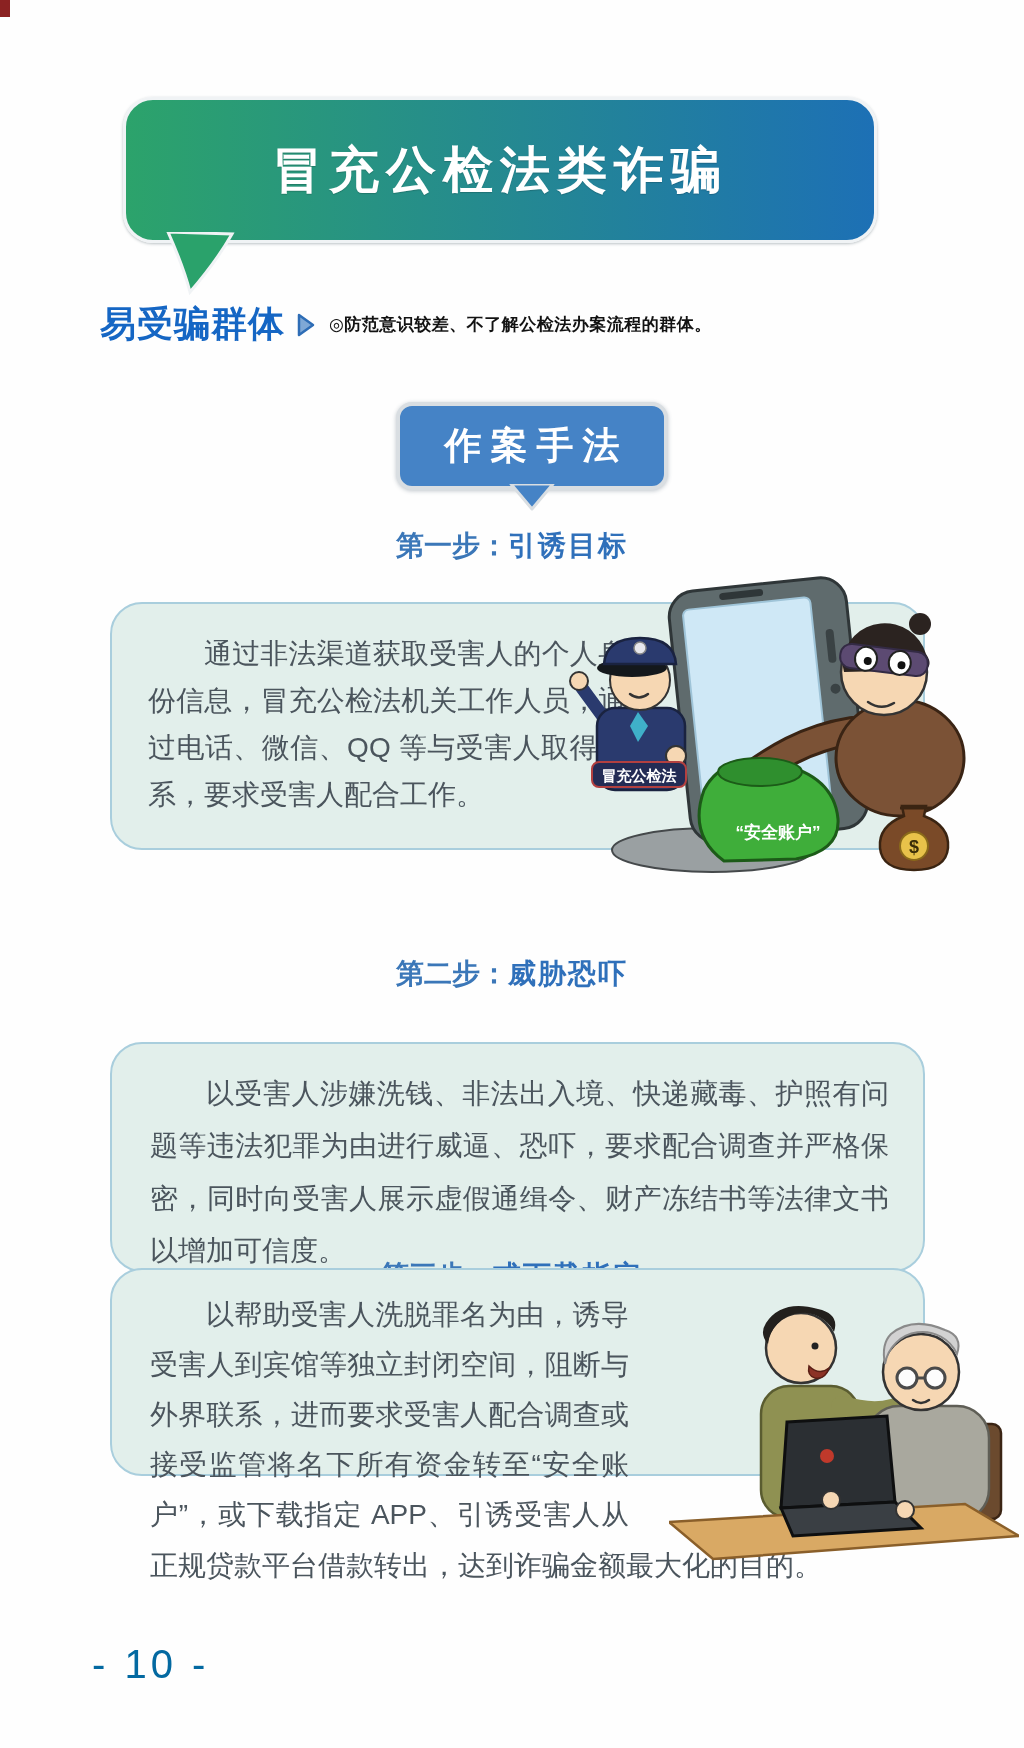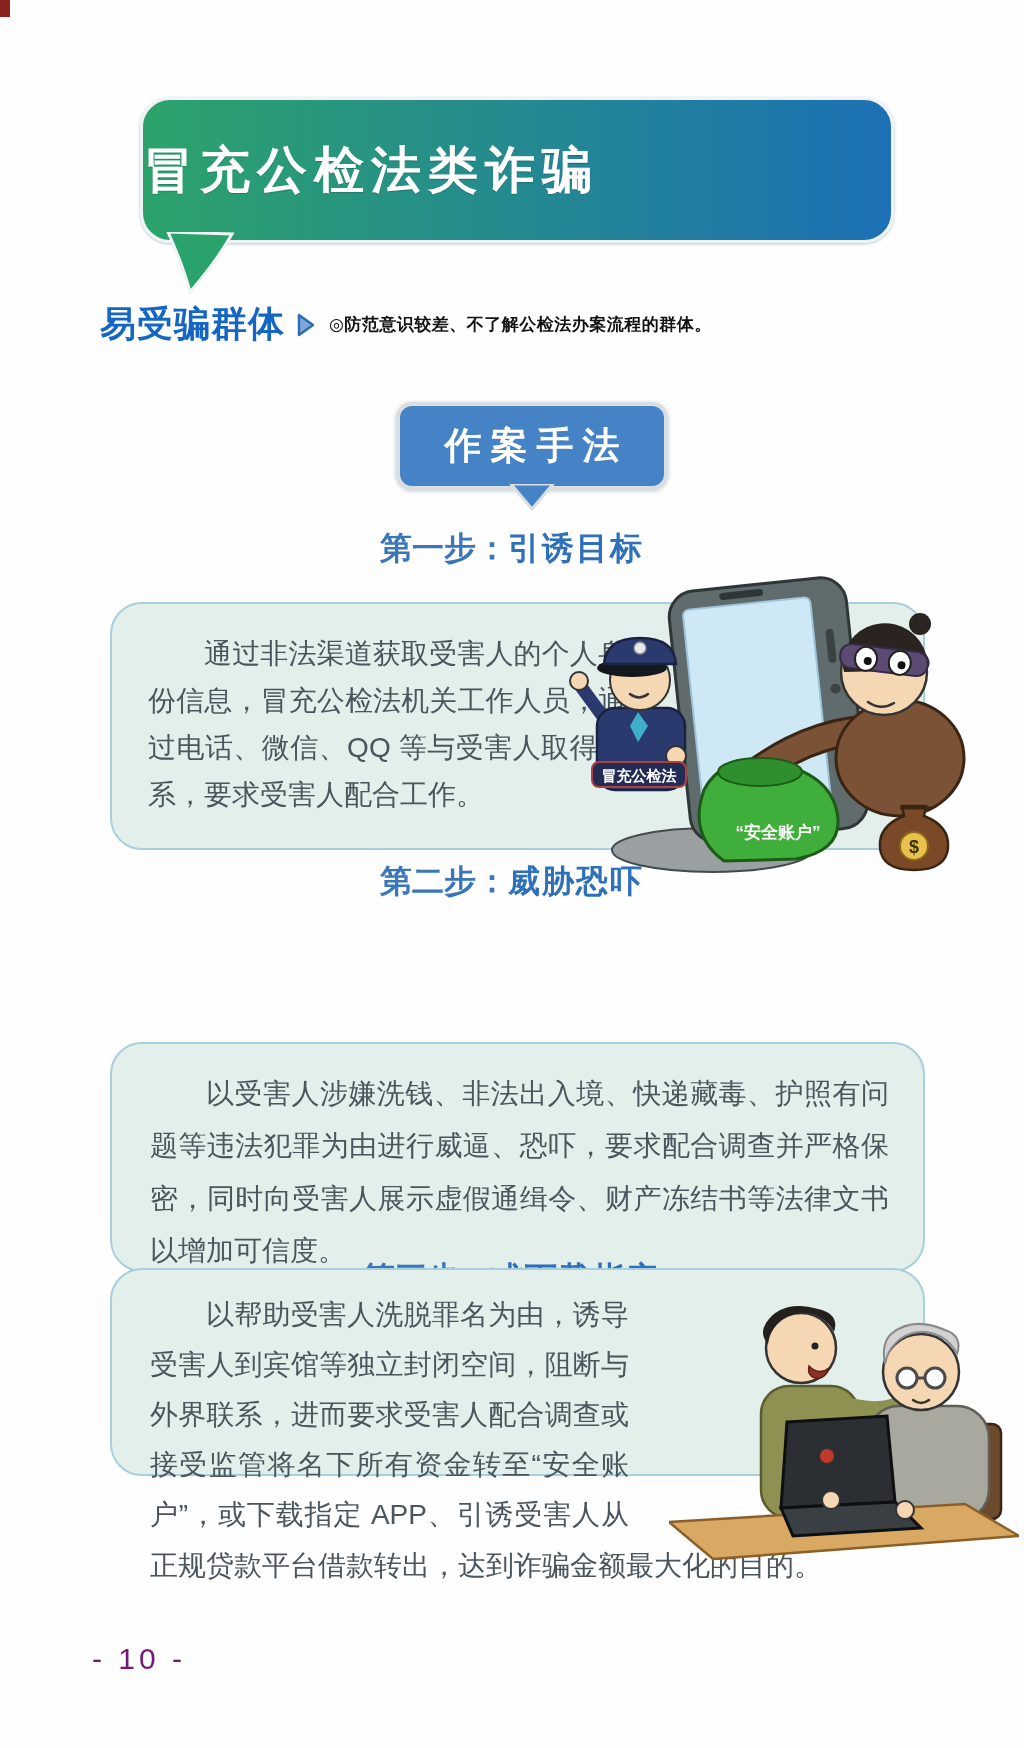--- a/index.html
+++ b/index.html
@@ -4,24 +4,24 @@
 <style>
   html,body{margin:0;padding:0;background:#ffffff;}
   .page{position:relative;width:1024px;height:1748px;background:#fefefe;overflow:hidden;
         font-family:"Liberation Sans","DejaVu Sans",sans-serif;}
   .serif{font-family:"Liberation Serif","DejaVu Serif",serif;}
 
   
   .corner-artifact{position:absolute;left:0;top:0;width:10px;height:17px;background:#8b2222;}
 
   
-  .title-bubble{position:absolute;left:140px;top:97px;width:748px;height:140px;
+  .title-bubble{position:absolute;left:123px;top:97px;width:748px;height:140px;
     background:linear-gradient(90deg,var(--bubble-gradient-start,#2ca36b),var(--bubble-gradient-end,#1d70b5));
     border:3px solid #f0f3f5;border-radius:30px;box-shadow:0 1px 3px rgba(60,80,90,.35);
-    display:flex;align-items:center;justify-content:flex-start;}
+    display:flex;align-items:center;justify-content:center;}
   .title-bubble .title-text{color:#ffffff;font-size:50px;font-weight:bold;letter-spacing:7px;
     font-family:"Liberation Serif","DejaVu Serif",serif;text-shadow:0 1px 1px rgba(0,0,0,.18);}
   .bubble-tail{position:absolute;left:158px;top:232px;}
 
   
   .intro-row{position:absolute;left:100px;top:300px;width:880px;height:48px;
     display:flex;align-items:center;}
   .intro-label{color:var(--intro-label-blue,#1566c4);font-size:36px;font-weight:bold;letter-spacing:1px;}
   .intro-arrow{margin:2px 14px 0 12px;flex:0 0 auto;}
   .intro-text{color:#121212;font-size:17px;font-weight:bold;
@@ -29,40 +29,40 @@
 
   
   .method-badge{position:absolute;left:396px;top:402px;width:264px;height:80px;
     background:var(--badge-blue,#4583c6);border:4px solid #d9dee2;border-radius:16px;
     box-shadow:0 1px 4px rgba(50,70,90,.3);display:flex;align-items:center;justify-content:center;}
   .method-badge .badge-text{color:#ffffff;font-size:37px;font-weight:bold;letter-spacing:9px;
     font-family:"Liberation Serif","DejaVu Serif",serif;text-indent:9px;}
   .badge-tail{position:absolute;left:50%;bottom:-25px;transform:translateX(-50%);}
 
   
-  .step-heading{position:absolute;left:0;width:100%;text-align:center;font-size:32px;font-weight:bold;}
+  .step-heading{position:absolute;left:0;width:100%;text-align:center;font-size:28px;font-weight:bold;}
   .step-heading .prefix{color:var(--heading-blue,#3b77b8);font-family:"Liberation Serif","DejaVu Serif",serif;}
   .step-heading .htitle{color:#2f70ba;letter-spacing:2px;}
-  .h-step1{top:527px;} .h-step2{top:860px;} .h-step3{top:1257px;}
+  .h-step1{top:527px;} .h-step2{top:955px;} .h-step3{top:1257px;}
 
   
   .card{position:absolute;left:110px;width:815px;background:var(--card-bg,#e2efeb);
     border:2px solid var(--card-border,#a9cedd);border-radius:32px;box-sizing:border-box;}
   .card-1{top:602px;height:248px;}
   .card-2{top:1042px;height:230px;}
   .card-3{top:1268px;height:208px;}
   .card-text{color:var(--card-text,#4b555d);font-size:28px;text-indent:2em;text-align:justify;}
   .card-1 .card-text{width:478px;padding:26px 0 0 36px;line-height:1.68;}
   .card-2 .card-text{padding:24px 34px 0 38px;line-height:1.87;}
   .card-3 .card-text{padding:20px 28px 0 38px;line-height:1.79;}
   .illu1{position:absolute;left:440px;top:-28px;width:415px;height:302px;}
   .illu3-float{float:right;width:288px;height:252px;shape-outside:inset(52px 0 0 0);margin-left:6px;}
   .illu3-float svg{position:relative;left:34px;top:4px;}
 
-  .page-number{position:absolute;left:92px;top:1642px;color:#701a75;font-size:30px;letter-spacing:4px;}
+  .page-number{position:absolute;left:92px;top:1642px;color:#0369a1;font-size:40px;letter-spacing:4px;}
 </style>
 </head>
 <body>
 
 <div class="page">
 
   <div class="corner-artifact"></div>
 
   <div class="title-bubble">
     <span class="title-text">冒充公检法类诈骗</span>

